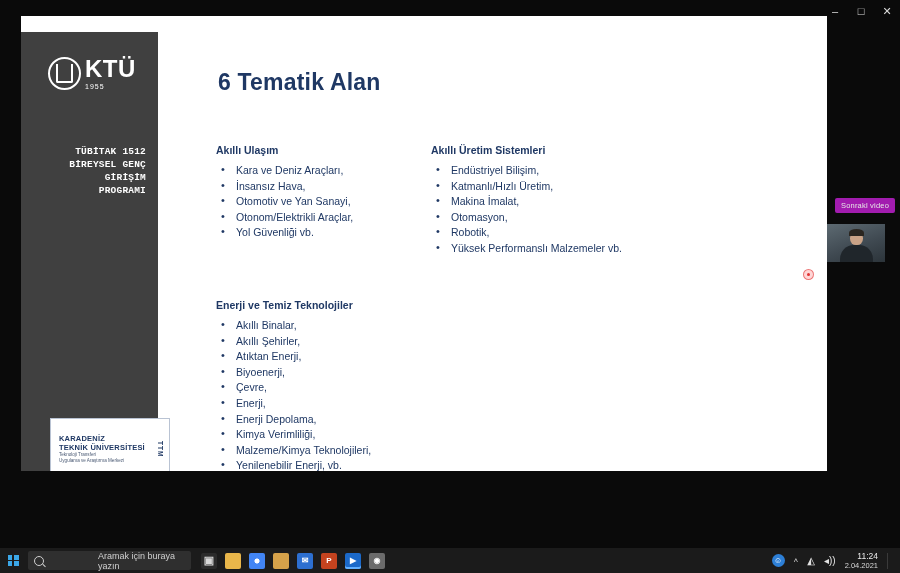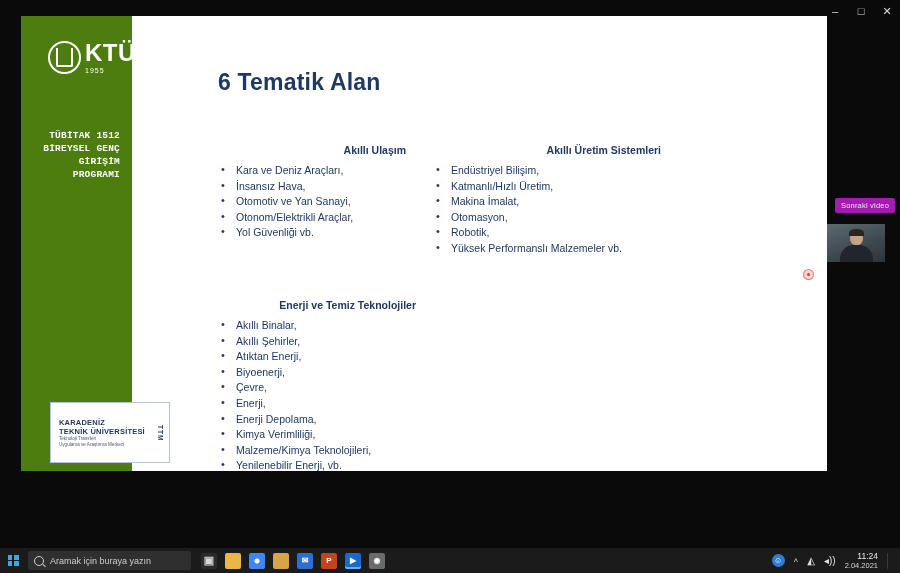--- a/index.html
+++ b/index.html
@@ -48,24 +48,24 @@
     left: 21px;
     top: 16px;
     width: 806px;
     height: 455px;
     background: #ffffff;
     overflow: hidden;
   }
   #slide-left {
     position: absolute;
     left: 0;
-    top: 0;
-    width: 111px;
+    top: 16px;
+    width: 137px;
     height: 455px;
-    background: #4d7c0f;
+    background: #404040;
   }
   .ktu-logo {
     position: absolute;
     left: 27px;
     top: 25px;
     display: flex;
     align-items: center;
     color: #ffffff;
   }
   .ktu-mark {
@@ -186,21 +186,20 @@
 
   .col {
     position: absolute;
     color: #1f3864;
   }
   .col-head {
     font-size: 10.5px;
     font-weight: bold;
     margin-bottom: 7px;
     color: #1f3864;
-    text-align: right;
   }
   .col ul {
     margin: 0;
     padding: 0;
     list-style: none;
   }
   .col li {
     font-size: 10.5px;
     line-height: 15.6px;
     color: #1f3864;
@@ -327,20 +326,21 @@
     height: 19px;
     background: #2f2f2f;
     border-radius: 2px;
     display: flex;
     align-items: center;
     padding: 0 6px;
     margin-left: 2px;
     color: #cfcfcf;
     font-size: 9px;
     box-sizing: border-box;
+    gap: 48px;
   }
   .search-box .mag {
     width: 8px;
     height: 8px;
     border: 1.2px solid #cfcfcf;
     border-radius: 50%;
     position: relative;
     margin-right: 6px;
     flex: 0 0 auto;
   }

